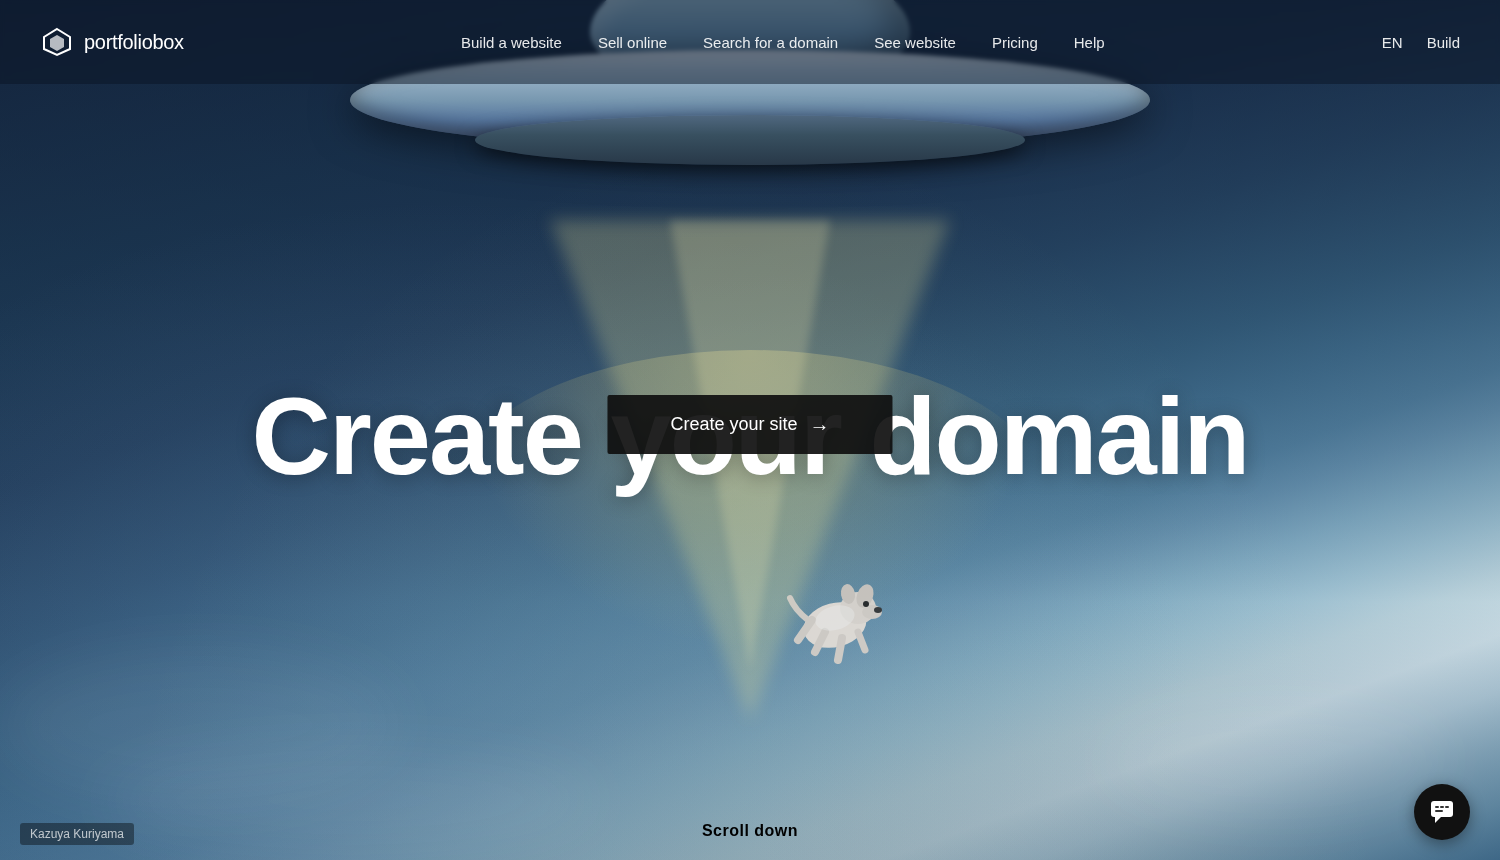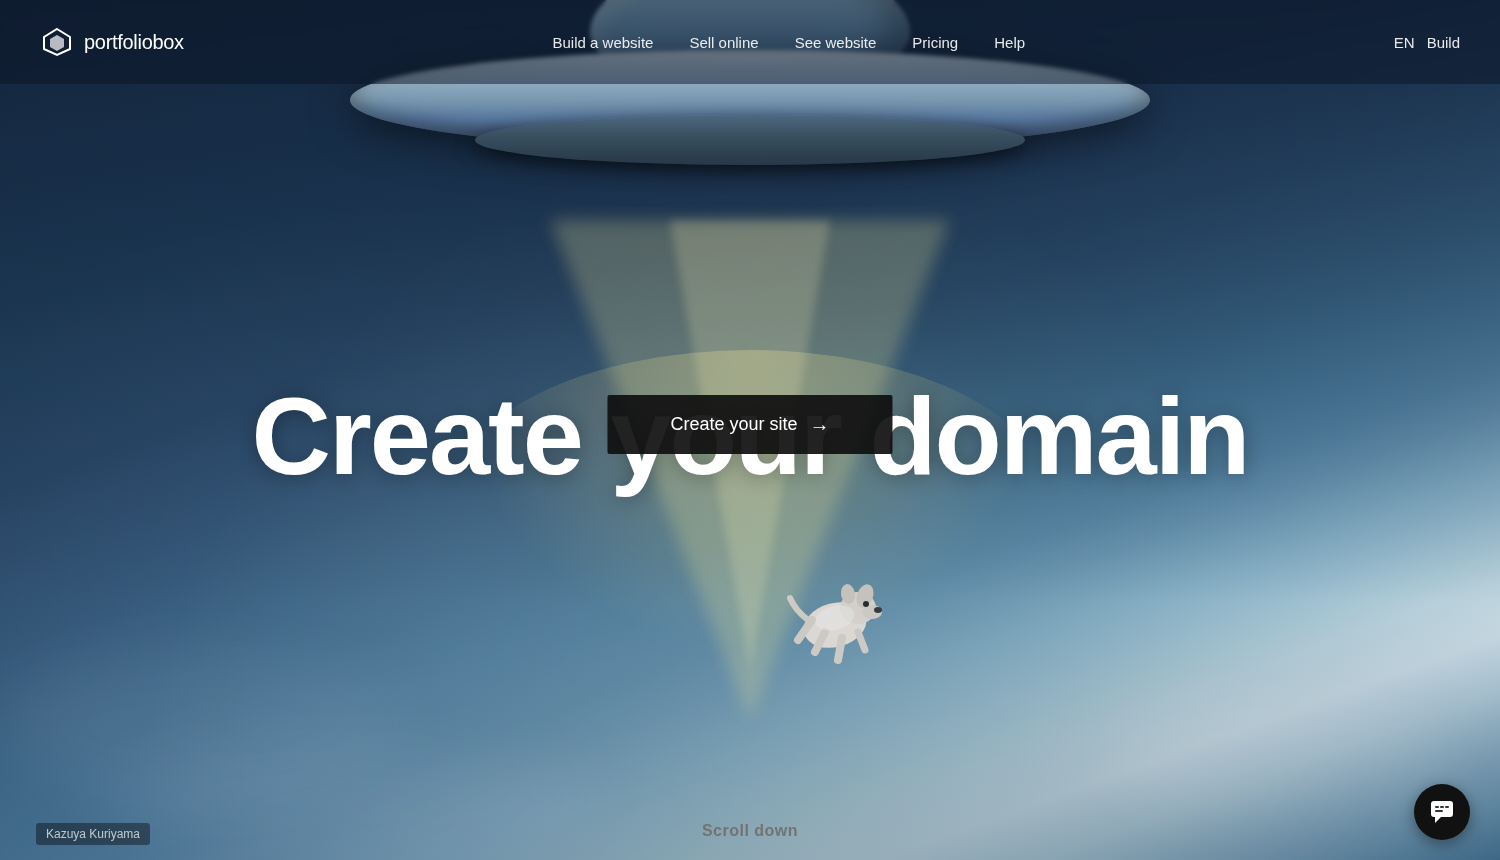--- a/index.html
+++ b/index.html
@@ -211,21 +211,21 @@
       padding: 8px 18px;
       border-radius: 4px;
       cursor: pointer;
       white-space: nowrap;
       text-decoration: none;
     }
 
     .nav-right {
       display: flex;
       align-items: center;
-      gap: 12px;
+      gap: 24px;
     }
 
     .lang-btn {
       color: rgba(255,255,255,0.9);
       font-size: 15px;
       cursor: pointer;
       font-weight: 500;
     }
 
     .login-btn {
@@ -283,40 +283,39 @@
       font-size: 20px;
     }
 
     
     .scroll-down {
       position: absolute;
       bottom: 20px;
       left: 50%;
       transform: translateX(-50%);
       z-index: 10;
-      color: #737373;
+      color: #000000;
       font-size: 16px;
       font-weight: 600;
       letter-spacing: 0.5px;
       text-align: center;
       cursor: pointer;
     }
 
     
     .photo-credit {
       position: absolute;
       bottom: 15px;
       left: 20px;
       z-index: 10;
       color: rgba(255,255,255,0.7);
       font-size: 12px;
       background: rgba(0,0,0,0.4);
       padding: 4px 10px;
       border-radius: 3px;
-      margin-left: 16px;
     }
 
     
     .chat-button {
       position: absolute;
       bottom: 20px;
       right: 30px;
       z-index: 100;
       width: 56px;
       height: 56px;
@@ -398,20 +397,21 @@
     <svg class="logo-icon" viewBox="0 0 34 34" xmlns="http://www.w3.org/2000/svg">
       <polygon points="17,4 30,12 30,24 17,30 4,24 4,12" fill="none" stroke="white" stroke-width="2"></polygon>
       <polygon points="17,10 24,14 24,22 17,26 10,22 10,14" fill="white" opacity="0.7"></polygon>
     </svg>
     <span class="logo-text">portfoliobox</span>
   </div>
 
   <div class="nav-center">
     <a class="nav-link">Build a website</a>
     <a class="nav-link">Sell online</a>
+    <a class="nav-link">Search for a domain</a>
     <a class="nav-link">See website</a>
     <a class="nav-link">Pricing</a>
     <a class="nav-link">Help</a>
   </div>
 
   <div class="nav-right">
     <span class="lang-btn">EN</span>
     <span class="login-btn">Build</span>
   </div>
 </nav>

